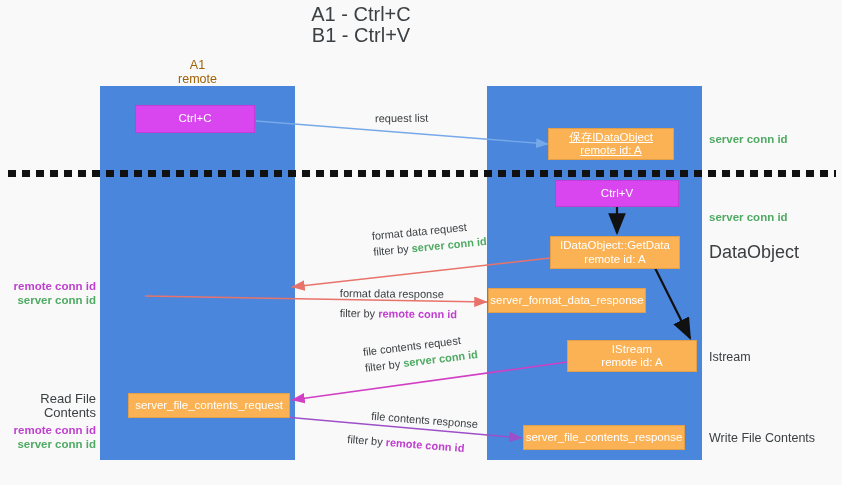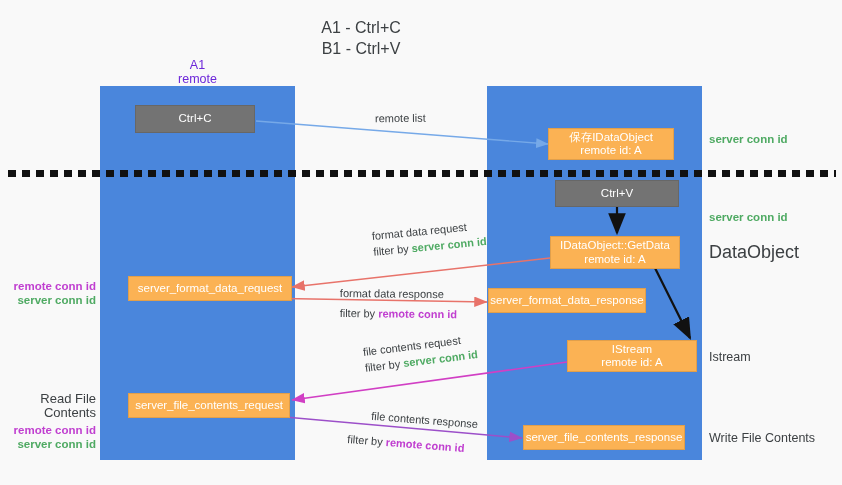--- a/index.html
+++ b/index.html
@@ -17,33 +17,33 @@
   #stage {
     position: absolute;
     left: 0; top: 0;
     width: 842px;
     height: 485px;
   }
   .abs { position: absolute; }
 
   
   #title {
-    left: 0; top: 17px;
+    left: 0; top: 4px;
     width: 722px;
     text-align: center;
-    font-size: 16px;
+    font-size: 20px;
     color: #3c4043;
     line-height: 21px;
     white-space: pre-line;
   }
 
   
   .col-head {
     font-size: 12.5px;
-    color: #6d28d9;
+    color: #a16207;
     text-align: center;
     line-height: 14px;
     white-space: pre-line;
   }
   #head-a1 { left: 100px; top: 58px; width: 195px; }
   #head-b1 { left: 487px; top: 58px; width: 215px; margin-top: 37px; }
 
   
   .lane {
     background: #4a86dc;
@@ -71,21 +71,21 @@
     display: flex;
     flex-direction: column;
     align-items: center;
     justify-content: center;
     text-align: center;
     font-size: 11.5px;
     line-height: 13.5px;
     white-space: pre-line;
     border: 1px solid rgba(0,0,0,0.10);
   }
-  .box.green { background: #737373; }
+  .box.green { background: #d946ef; }
   .box.orange { background: #fbb košili; }
   .box.orange { background: #fbb254; }
 
   
   .side-label {
     font-size: 11.5px;
     line-height: 14px;
     white-space: pre-line;
   }
   .c-green { color: #4faa63; font-weight: bold; }
@@ -158,41 +158,40 @@
 
     <path d="M 567,362 L 292,400" stroke="#d13fc4" stroke-width="1.5" fill="none" marker-end="url(#ah-magenta)"></path>
 
     <path d="M 140,404 L 522,438" stroke="#9c4fc9" stroke-width="1.5" fill="none" marker-end="url(#ah-purple)"></path>
   </svg>
 
   <div class="abs" id="dash-line"></div>
 
   <div class="abs box green" style="left:135px; top:105px; width:120px; height:28px;">Ctrl+C</div>
 
-  <div class="abs box orange" style="left:548px; top:128px; width:126px; height:32px;">保存IDataObject
+  <div class="abs box orange" style="left:548px; top:128px; width:126px; height:32px;text-decoration:underline;">保存IDataObject
 remote id: A</div>
 
   <div class="abs box green" style="left:555px; top:180px; width:124px; height:27px;">Ctrl+V</div>
 
   <div class="abs box orange" style="left:550px; top:236px; width:130px; height:33px;">IDataObject::GetData
 remote id: A</div>
 
-  <div class="abs box orange" style="left:128px; top:276px; width:164px; height:25px;">server_format_data_request</div>
 
   <div class="abs box orange" style="left:488px; top:288px; width:158px; height:25px;">server_format_data_response</div>
 
   <div class="abs box orange" style="left:567px; top:340px; width:130px; height:32px;">IStream
 remote id: A</div>
 
   <div class="abs box orange" style="left:128px; top:393px; width:162px; height:25px;">server_file_contents_request</div>
 
   <div class="abs box orange" style="left:523px; top:425px; width:162px; height:25px;">server_file_contents_response</div>
 
   <div class="abs edge-label" style="left:375px; top:110px; transform:rotate(-0.5deg);">
-    <span>remote list</span>
+    <span>request list</span>
   </div>
 
   <div class="abs edge-label" style="left:371px; top:228px; transform:rotate(-5.5deg); transform-origin:left top;">
     <div>format data request</div>
     <div><span>filter by </span><span class="hl-green">server conn id</span></div>
   </div>
 
   <div class="abs edge-label" style="left:340px; top:285px; transform:rotate(0.6deg); transform-origin:left top;">
     <div>format data response</div>
     <div style="margin-top:4px;"><span>filter by </span><span class="hl-purple">remote conn id</span></div>

